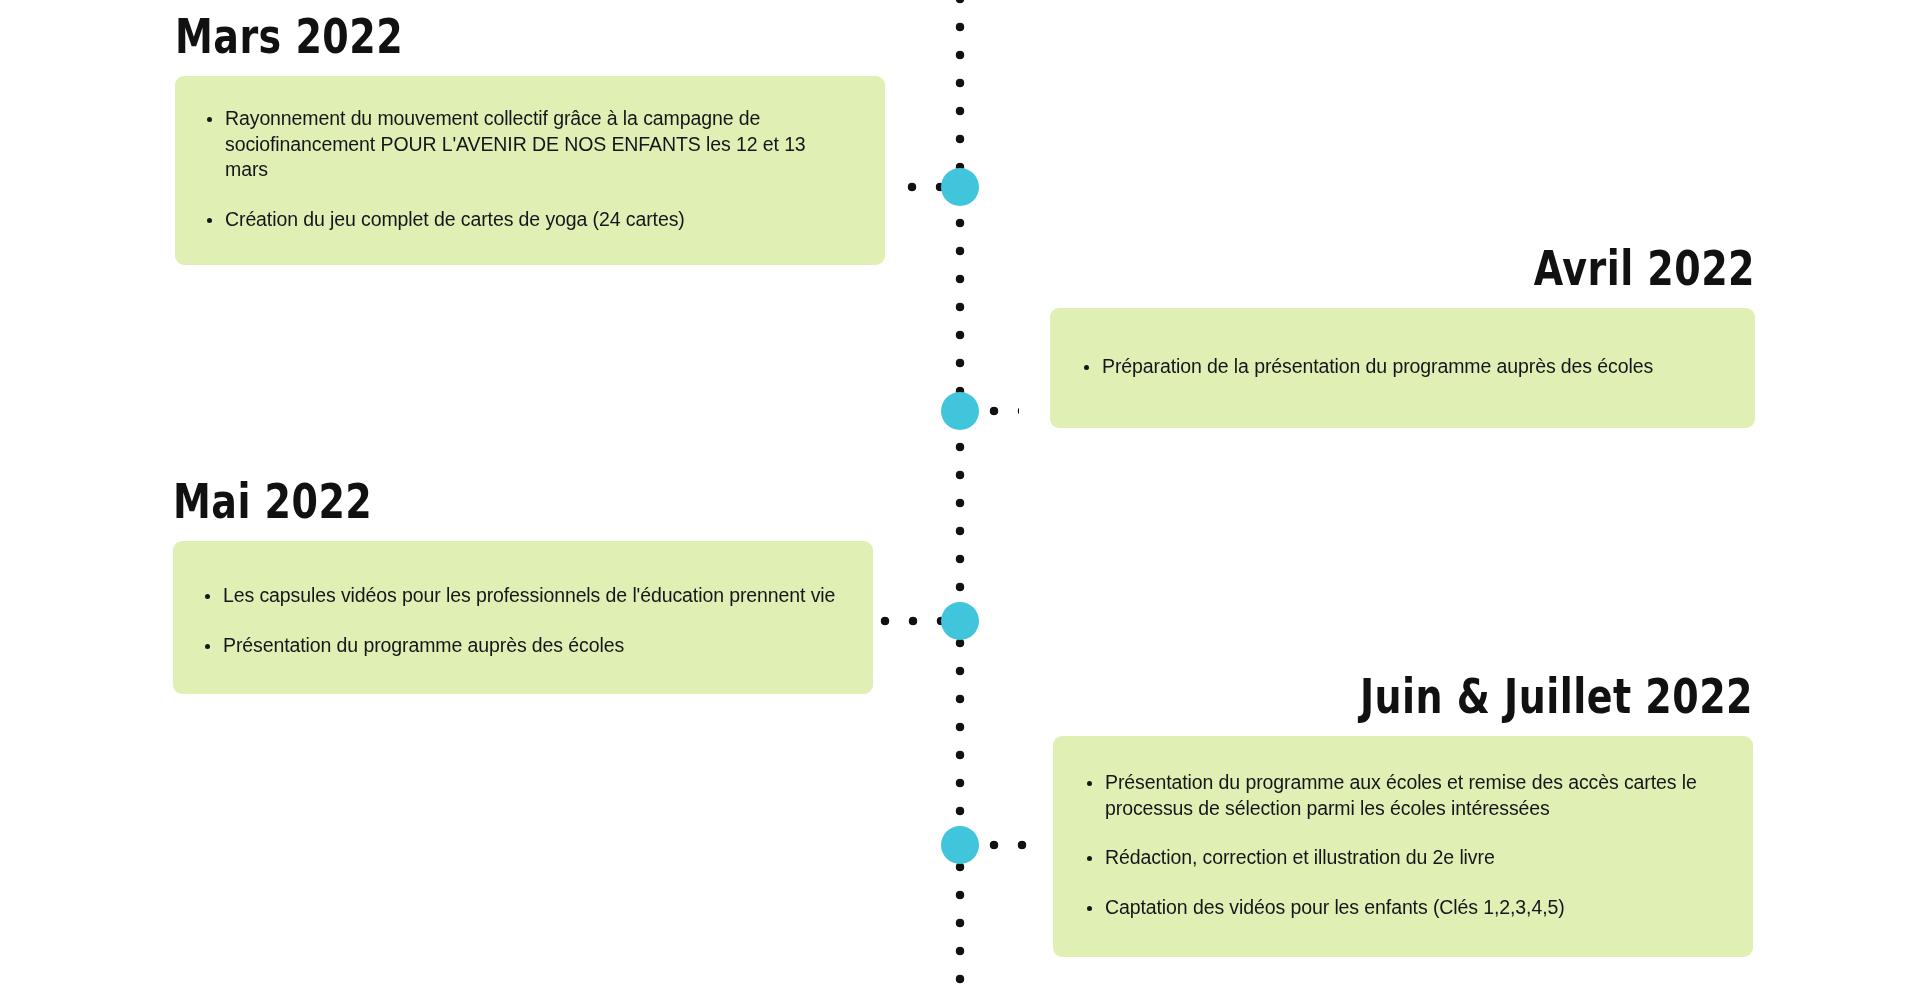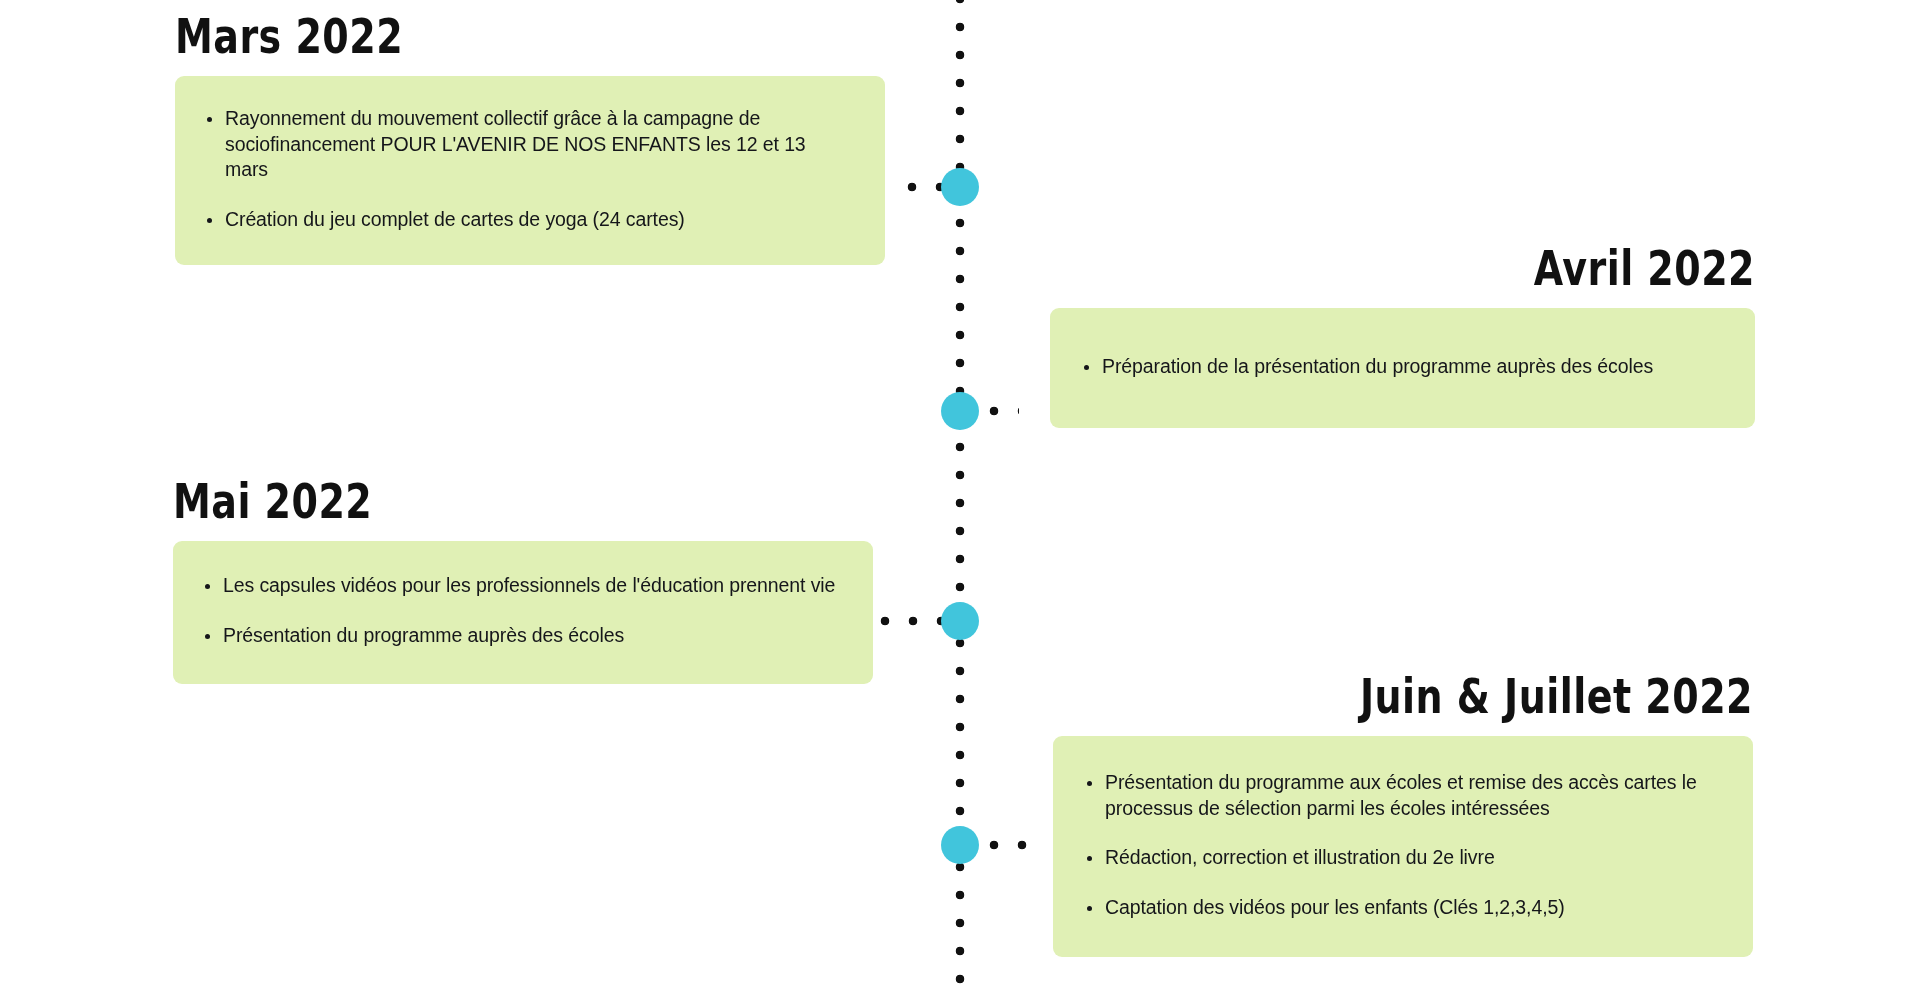--- a/index.html
+++ b/index.html
@@ -111,21 +111,21 @@
   }
 
   
   #entry-mars        { left: 175px;  top: 20px;  width: 720px; }
   #entry-mars .card  { width: 710px; padding: 30px 34px 32px 26px; }
 
   #entry-avril       { left: 1050px; top: 252px; width: 705px; }
   #entry-avril .card { width: 705px; padding: 46px 40px 48px 28px; }
 
   #entry-mai         { left: 165px;  top: 485px; width: 705px; margin-left: 8px; }
-  #entry-mai .card   { width: 700px; padding: 32px 30px 36px 26px; }
+  #entry-mai .card   { width: 700px; padding: 42px 30px 36px 26px; }
 
   #entry-juin        { left: 1053px; top: 680px; width: 700px; }
   #entry-juin .card  { width: 700px; padding: 34px 30px 36px 28px; }
 </style>
 </head>
 <body>
 
 <div id="timeline">
 
   <div class="axis"></div>

